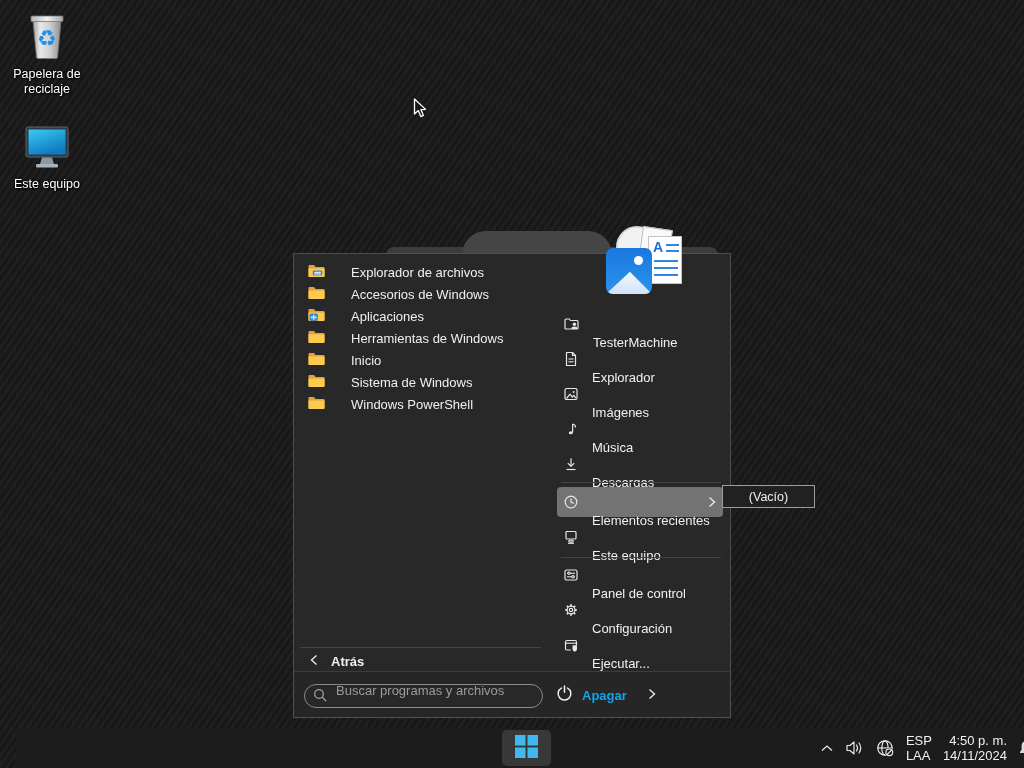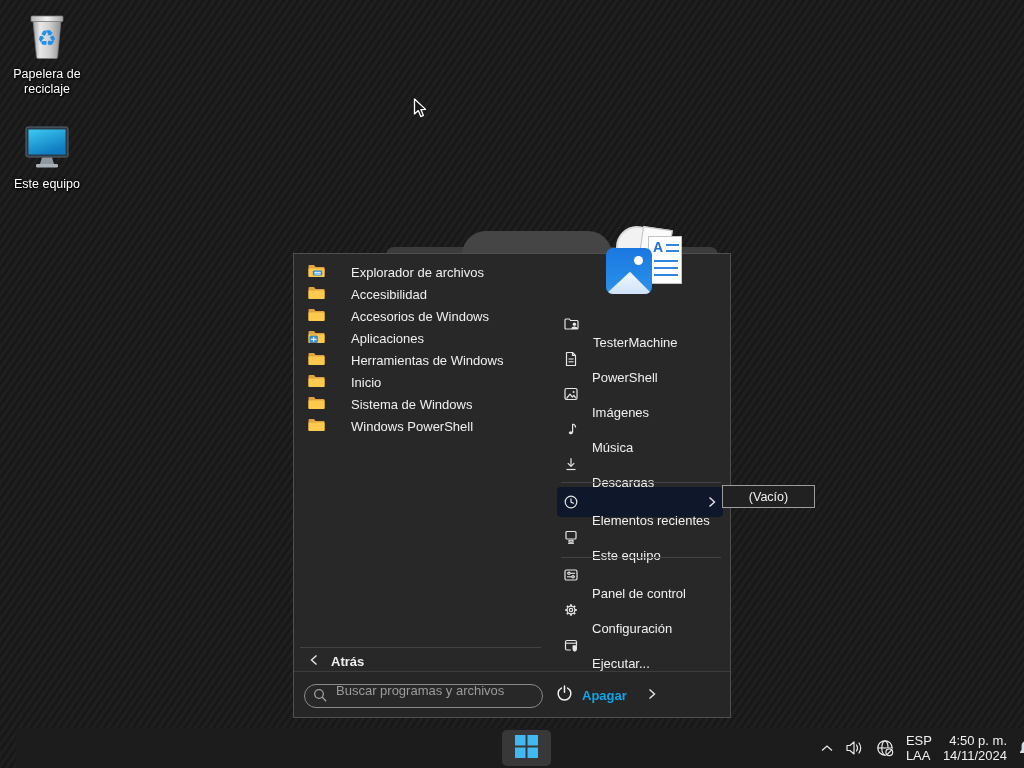--- a/index.html
+++ b/index.html
@@ -37,21 +37,21 @@
     font-size:13px;
   }
   .programs { position:absolute; left:0; top:7px; width:250px; }
   .prog-row { display:flex; align-items:center; height:22px; padding-left:14px; gap:10px; }
   .prog-row .lbl { color:#f0f0f0; white-space:nowrap;margin-left:16px; }
   .place-row {
     position:absolute; left:263px; width:166px; height:30px;
     display:flex; align-items:center; padding-left:6px; gap:13px;
   }
   .place-row .lbl { color:#f0f0f0; white-space:nowrap;margin-top:36px; }
-  .place-row.hl { background:#0f172a; border-radius:4px; }
+  .place-row.hl { background:#737373; border-radius:4px; }
   .place-row .chev { position:absolute; right:7px; top:9px; }
   .sep-r { position:absolute; left:267px; width:160px; height:1px; background:#434343; }
   .sep-back { position:absolute; left:6px; top:393px; width:241px; height:1px; background:#434343; }
   .back-row { position:absolute; left:0; top:396px; width:247px; height:22px;
     display:flex; align-items:center; gap:13px; padding-left:16px; }
   .back-row .lbl { font-weight:600;text-align:right; }
   .bottom-band {
     position:absolute; left:0; bottom:0; width:100%; height:46px;
     border-top:1px solid #3c3c3c; background:#262626;
   }
@@ -168,29 +168,20 @@
             <path d="M0.5 2 Q0.5 1 1.5 1 H6 L7.6 3 H15.5 Q16.5 3 16.5 4 V12 Q16.5 13 15.5 13 H1.5 Q0.5 13 0.5 12 Z" fill="#e2a23c"></path>
             <path d="M0.5 4.6 H16.5 V12 Q16.5 13 15.5 13 H1.5 Q0.5 13 0.5 12 Z" fill="#fccb4e"></path>
             <rect x="4.8" y="6.6" width="9.4" height="5" rx="1" fill="#2a8adf"></rect>
             <line x1="6.3" y1="8.3" x2="12.8" y2="8.3" stroke="#fff" stroke-width="1"></line>
             <line x1="6.3" y1="10" x2="12.8" y2="10" stroke="#fff" stroke-width="1"></line>
           </svg>
         </span>
         <span class="lbl">Explorador de archivos</span>
       </div>
 
-      <div class="prog-row">
-        <span>
-          <svg width="17" height="14" viewBox="0 0 17 14">
-            <path d="M0.5 2 Q0.5 1 1.5 1 H6 L7.6 3 H15.5 Q16.5 3 16.5 4 V12 Q16.5 13 15.5 13 H1.5 Q0.5 13 0.5 12 Z" fill="#e2a23c"></path>
-            <path d="M0.5 4.6 H16.5 V12 Q16.5 13 15.5 13 H1.5 Q0.5 13 0.5 12 Z" fill="#fccb4e"></path>
-          </svg>
-        </span>
-        <span class="lbl">Accesibilidad</span>
-      </div>
 
       <div class="prog-row">
         <span>
           <svg width="17" height="14" viewBox="0 0 17 14">
             <path d="M0.5 2 Q0.5 1 1.5 1 H6 L7.6 3 H15.5 Q16.5 3 16.5 4 V12 Q16.5 13 15.5 13 H1.5 Q0.5 13 0.5 12 Z" fill="#e2a23c"></path>
             <path d="M0.5 4.6 H16.5 V12 Q16.5 13 15.5 13 H1.5 Q0.5 13 0.5 12 Z" fill="#fccb4e"></path>
           </svg>
         </span>
         <span class="lbl">Accesorios de Windows</span>
       </div>
@@ -262,21 +253,21 @@
 
     <div class="place-row" style="top:90px;">
       <span class="icbox">
         <svg width="16" height="16" viewBox="0 0 16 16">
           <path d="M3.5 1.5 H9.5 L12.5 4.5 V14.5 H3.5 Z" fill="none" stroke="#e6e6e6" stroke-width="1.2" stroke-linejoin="round"></path>
           <path d="M9.5 1.5 V4.5 H12.5" fill="none" stroke="#e6e6e6" stroke-width="1.2"></path>
           <line x1="5.5" y1="8" x2="10.5" y2="8" stroke="#e6e6e6" stroke-width="1.1"></line>
           <line x1="5.5" y1="10.8" x2="10.5" y2="10.8" stroke="#e6e6e6" stroke-width="1.1"></line>
         </svg>
       </span>
-      <span class="lbl">PowerShell</span>
+      <span class="lbl">Explorador</span>
     </div>
 
     <div class="place-row" style="top:125px;">
       <span class="icbox">
         <svg width="16" height="16" viewBox="0 0 16 16">
           <rect x="2" y="2.5" width="12" height="11" rx="1.5" fill="none" stroke="#e6e6e6" stroke-width="1.2"></rect>
           <circle cx="10.6" cy="6" r="1" fill="#e6e6e6"></circle>
           <path d="M3.5 12.5 L7 8.2 L9.3 11 L10.8 9.3 L12.8 12.2" fill="none" stroke="#e6e6e6" stroke-width="1.2" stroke-linejoin="round"></path>
         </svg>
       </span>

